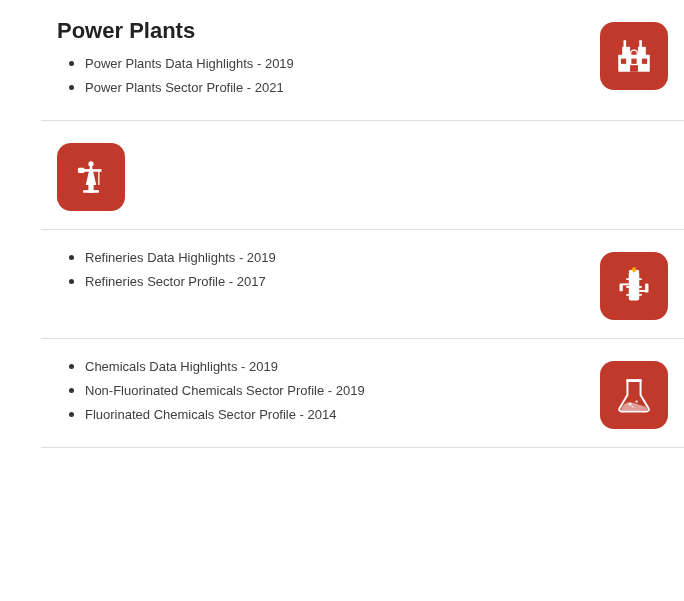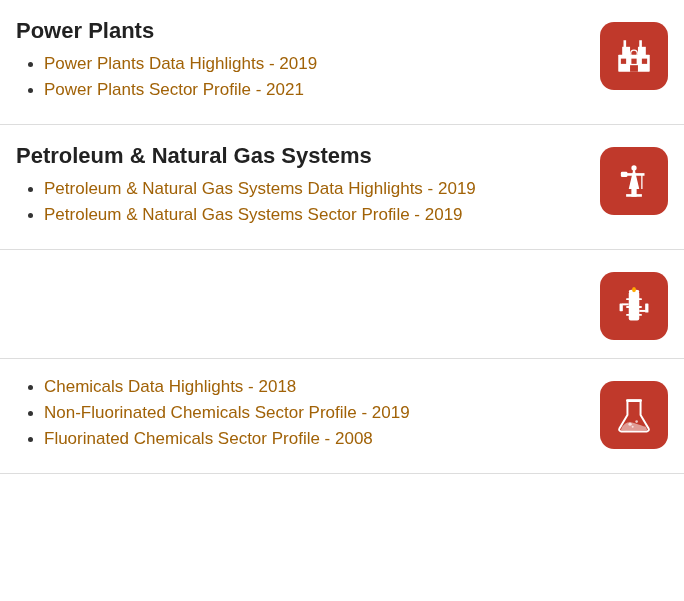--- a/index.html
+++ b/index.html
@@ -10,42 +10,43 @@
       width: 684px;
       min-height: 601px;
     }
     .section {
       padding: 18px 16px 18px 16px;
       border-bottom: 1px solid #ddd;
       position: relative;
       display: flex;
       align-items: flex-start;
       justify-content: flex-start;
+      margin-left: 41px;
     }
     .section-content {
       flex: 1;
       padding-right: 20px;
     }
     .section-title {
       font-size: 22px;
       font-weight: bold;
       color: #222;
       margin-bottom: 10px;
     }
     .section-links {
       list-style: disc;
       padding-left: 28px;
     }
     .section-links li {
       margin-bottom: 6px;
     }
     .section-links a {
-      color: #a16207;
+      color: #404040;
       text-decoration: none;
-      font-size: 17px;
+      font-size: 13px;
     }
     .section-icon {
       width: 68px;
       height: 68px;
       border-radius: 14px;
       flex-shrink: 0;
       display: flex;
       align-items: center;
       justify-content: center;
       margin-top: 4px;
@@ -92,31 +93,20 @@
       <rect x="44" y="36" width="8" height="8" fill="#c0392b"></rect>
 
       <rect x="26" y="46" width="12" height="10" fill="#c0392b"></rect>
 
       <circle cx="32" cy="28" r="5" fill="none" stroke="#fff" stroke-width="2"></circle>
     </svg>
   </div>
 </div>
 
 <div class="section">
-  <div class="section-content">
-    <div class="section-title">Petroleum &amp; Natural Gas Systems</div>
-    <ul class="section-links">
-      <li>
-        <a href="#">Petroleum &amp; Natural Gas Systems Data Highlights - 2019</a>
-      </li>
-      <li>
-        <a href="#">Petroleum &amp; Natural Gas Systems Sector Profile - 2019</a>
-      </li>
-    </ul>
-  </div>
   <div class="section-icon icon-petroleum">
 
     <svg viewBox="0 0 64 64" xmlns="http://www.w3.org/2000/svg">
 
       <rect x="28" y="44" width="8" height="12"></rect>
       <rect x="20" y="52" width="24" height="4"></rect>
 
       <polygon points="32,10 24,44 40,44"></polygon>
 
       <rect x="16" y="20" width="32" height="4"></rect>
@@ -125,20 +115,28 @@
 
       <circle cx="32" cy="12" r="4"></circle>
 
       <line x1="44" y1="22" x2="44" y2="44" stroke="#fff" stroke-width="2"></line>
     </svg>
   </div>
 </div>
 
 <div class="section">
   <div class="section-content">
+    <ul class="section-links">
+      <li>
+        <a href="#">Refineries Data Highlights - 2019</a>
+      </li>
+      <li>
+        <a href="#">Refineries Sector Profile - 2017</a>
+      </li>
+    </ul>
   </div>
   <div class="section-icon icon-refineries">
 
     <svg viewBox="0 0 64 64" xmlns="http://www.w3.org/2000/svg">
 
       <rect x="24" y="10" width="16" height="44" rx="3"></rect>
 
       <rect x="20" y="20" width="24" height="3" rx="1"></rect>
       <rect x="20" y="32" width="24" height="3" rx="1"></rect>
       <rect x="20" y="44" width="24" height="3" rx="1"></rect>
@@ -153,27 +151,27 @@
 
       <ellipse cx="32" cy="7" rx="3" ry="4" fill="#ffaa00"></ellipse>
     </svg>
   </div>
 </div>
 
 <div class="section">
   <div class="section-content">
     <ul class="section-links">
       <li>
-        <a href="#">Chemicals Data Highlights - 2018</a>
+        <a href="#">Chemicals Data Highlights - 2019</a>
       </li>
       <li>
         <a href="#">Non-Fluorinated Chemicals Sector Profile - 2019</a>
       </li>
       <li>
-        <a href="#">Fluorinated Chemicals Sector Profile - 2008</a>
+        <a href="#">Fluorinated Chemicals Sector Profile - 2014</a>
       </li>
     </ul>
   </div>
   <div class="section-icon icon-chemicals">
 
     <svg viewBox="0 0 64 64" xmlns="http://www.w3.org/2000/svg">
 
       <path d="M22,10 L22,32 L10,52 Q8,56 12,57 L52,57 Q56,56 54,52 L42,32 L42,10 Z" fill="none" stroke="#fff" stroke-width="3"></path>
 
       <rect x="20" y="8" width="24" height="4" rx="2"></rect>

